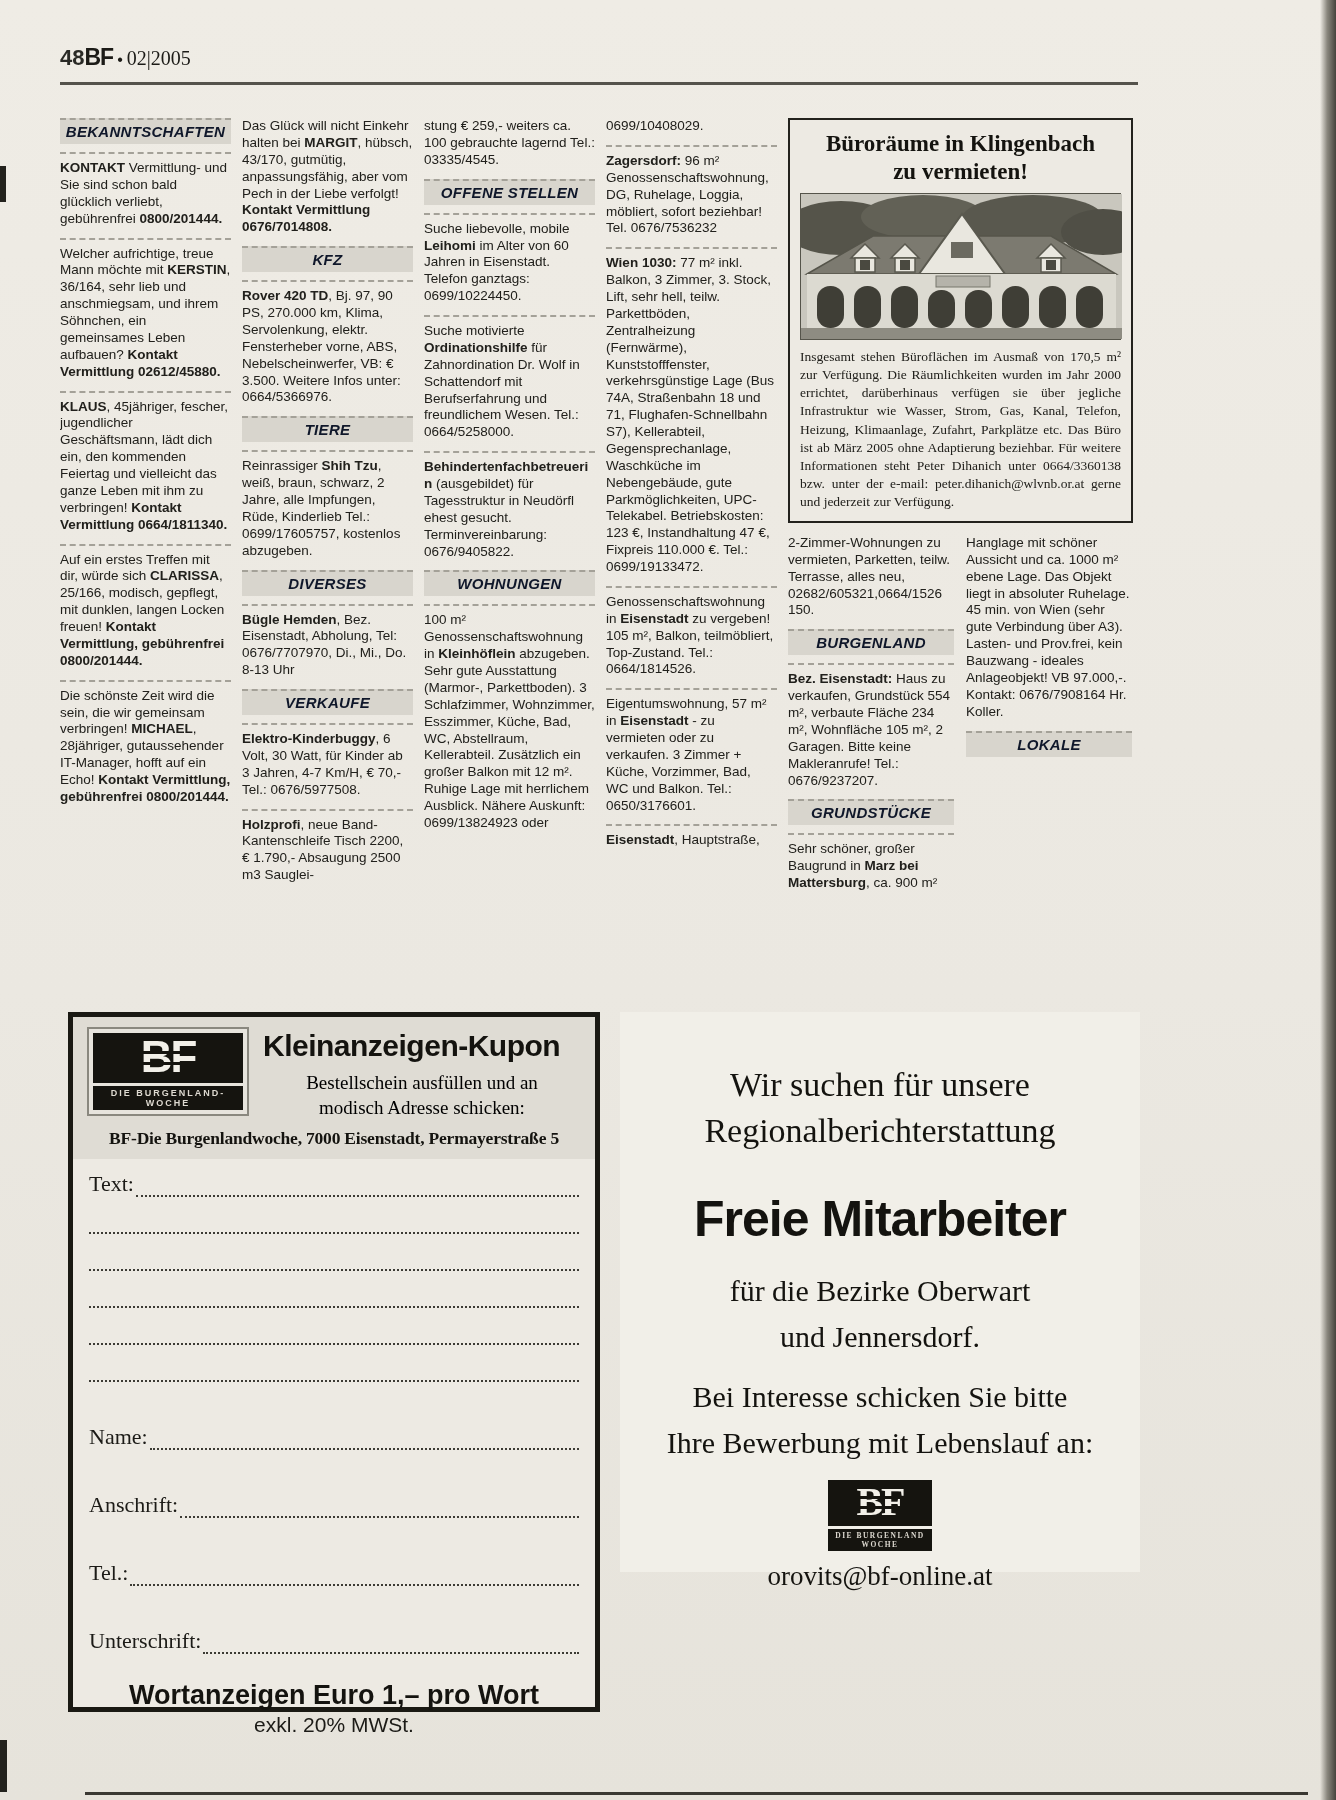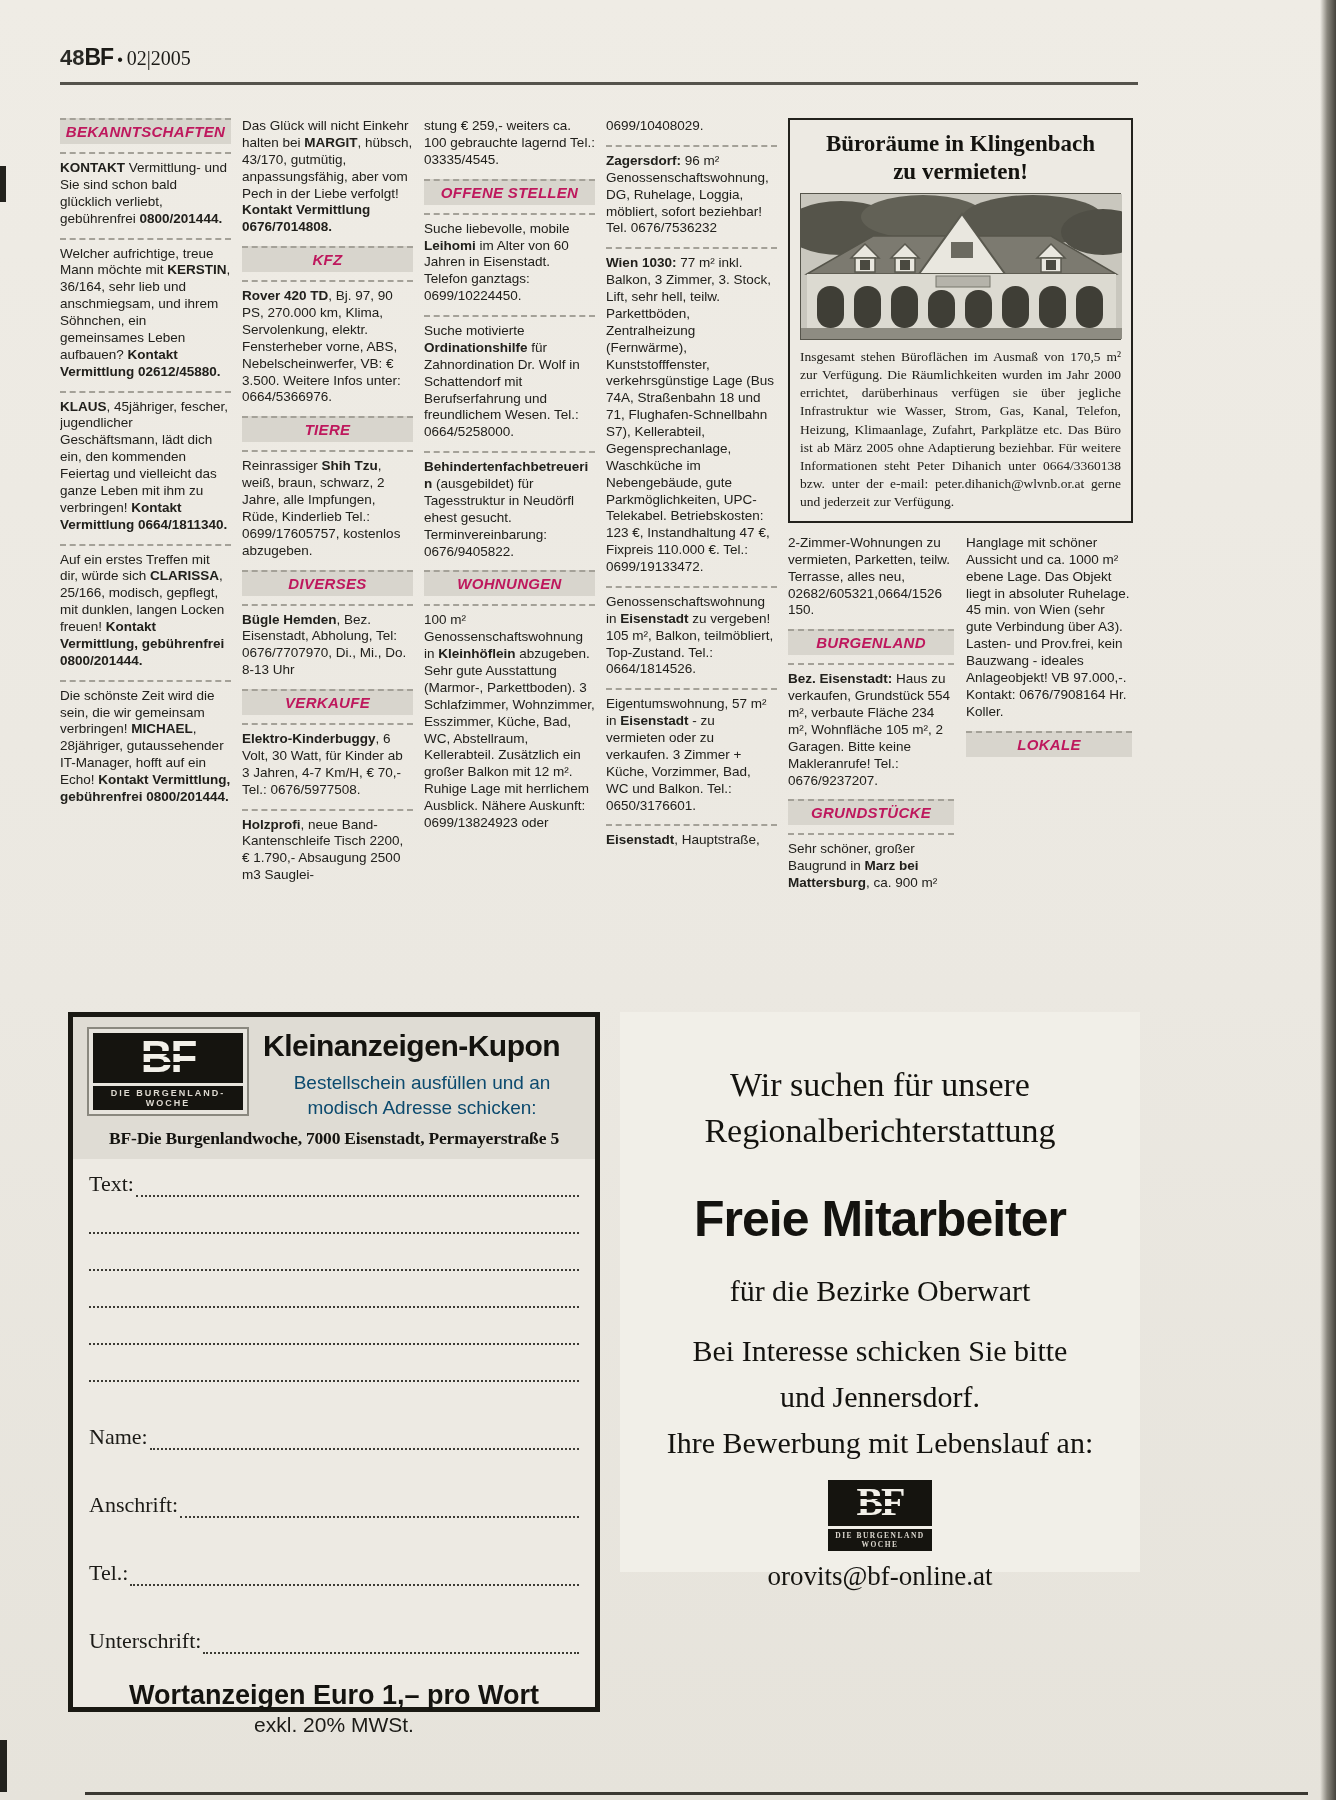--- a/index.html
+++ b/index.html
@@ -21,21 +21,21 @@
   
   .main{position:absolute;left:60px;top:118px;width:1080px;height:890px;overflow:hidden;display:flex;gap:11px;}
   .cols{display:flex;gap:11px;}
   .col{width:171px;flex:none;}
   .right-block .col{width:166px;}
   .blk{border-top:2px dashed #a4a198;padding-top:6px;margin:0 0 10px;}
   .blk.no-sep{border-top:none;padding-top:0;}
   .ad{font-size:13.5px;line-height:1.25;margin:0 0 10px;hyphens:auto;overflow-wrap:break-word;}
   .b{font-weight:bold;}
   .cat{background:#d8d5cd;text-align:center;font-style:italic;font-weight:bold;font-size:15px;
-       padding:3px 0 4px;margin-bottom:8px;letter-spacing:0.3px;color:#be185d;}
+       padding:3px 0 4px;margin-bottom:8px;letter-spacing:0.3px;color:#0f172a;}
 
   
   .right-block{width:345px;flex:none;}
   .kb-ad{border:2px solid #23221d;padding:8px 10px 10px;background:#edeae3;margin-bottom:12px;}
   .kb-title{font-family:"Liberation Serif",serif;font-weight:bold;font-size:23px;line-height:1.2;
             text-align:center;margin:2px 0 8px;color:#14130f;}
   .kb-photo{border:1px solid #55544a;line-height:0;}
   .kb-body{font-family:"Liberation Serif",serif;font-size:13.5px;line-height:1.34;text-align:justify;
            margin:8px 0 0;hyphens:auto;overflow-wrap:break-word;}
   .right-cols{display:flex;gap:12px;}
@@ -49,21 +49,21 @@
   .coupon-head{display:flex;gap:14px;align-items:flex-start;}
   .bf-logo{border:2px solid #8a887f;background:#e7e4dd;padding:4px;width:150px;flex:none;}
   .bf-mark{position:relative;background:#15140f;color:#f2f0e9;text-align:center;
            font-weight:bold;font-size:44px;line-height:1.1;letter-spacing:-2px;padding:0 0 2px;}
   .bf-mark .slit{position:absolute;left:12%;right:12%;height:3px;background:#15140f;}
   .slit.s1{top:36%;} .slit.s2{top:58%;}
   .bf-word{background:#15140f;color:#ddd9d0;font-weight:bold;font-size:9px;letter-spacing:2px;
            text-align:center;margin-top:3px;padding:2px 0;}
   .coupon-head-text{flex:1;text-align:center;}
   .coupon-title{font-weight:bold;font-size:30px;letter-spacing:-0.5px;color:#14130f;text-align:left;margin:2px 0 8px;}
-  .coupon-instr{font-family:Liberation Sans, sans-serif;font-size:19px;line-height:1.3;color:#0c4a6e;}
+  .coupon-instr{font-family:Liberation Serif, serif;font-size:19px;line-height:1.3;color:#000000;}
   .coupon-address{font-family:"Liberation Serif",serif;font-weight:bold;font-size:17.5px;
                   text-align:center;margin-top:8px;letter-spacing:-0.2px;color:#14130f;}
   .coupon-form{padding:0 16px;}
   .frow{display:flex;align-items:flex-end;margin-top:42px;}
   .frow-extra{margin-top:15px;}
   .coupon-form .frow:first-child{margin-top:12px;}
   .flabel{font-family:"Liberation Serif",serif;font-size:22px;color:#1c1b17;margin-right:2px;}
   .fdots{flex:1;border-bottom:2px dotted #3c3b34;height:20px;}
   .coupon-price{font-weight:bold;font-size:27px;text-align:center;margin-top:26px;color:#14130f;}
   .coupon-tax{font-size:21px;text-align:center;margin-top:2px;color:#1c1b17;}
@@ -260,22 +260,22 @@
       <div class="coupon-tax">exkl. 20% MWSt.</div>
     </div>
 
     <div class="recruit">
       <div class="r-intro">
         <div>Wir suchen für unsere</div>
         <div>Regionalberichterstattung</div>
       </div>
       <div class="r-headline">Freie Mitarbeiter</div>
       <div class="r-line">für die Bezirke Oberwart</div>
+      <div class="r-line tight">und Jennersdorf.</div>
       <div class="r-line">Bei Interesse schicken Sie bitte</div>
-      <div class="r-line tight">und Jennersdorf.</div>
       <div class="r-line tight">Ihre Bewerbung mit Lebenslauf an:</div>
       <div class="bf-logo-sm">
         <div class="bf-mark"><span>BF</span><span class="slit s1"></span><span class="slit s2"></span></div>
         <div class="bf-word">DIE BURGENLAND WOCHE</div>
       </div>
       <div class="r-email">orovits@bf-online.at</div>
     </div>
 
   </div>
 

